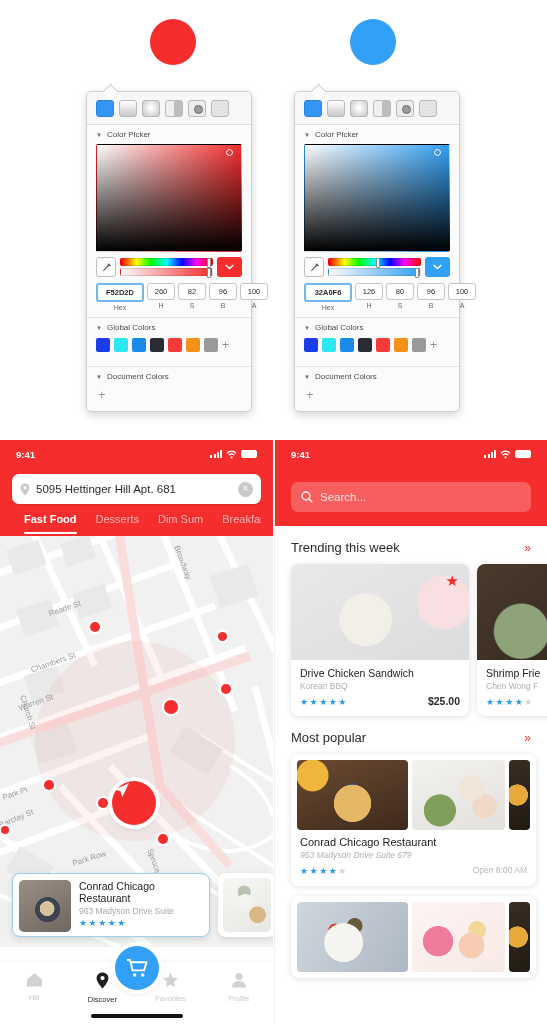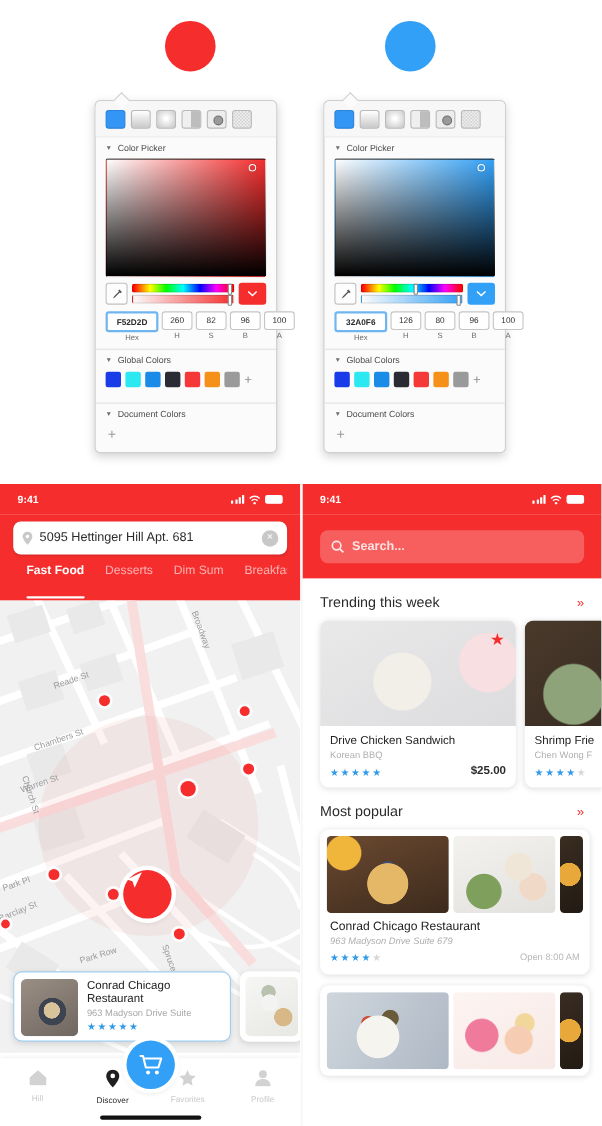--- a/index.html
+++ b/index.html
@@ -148,21 +148,21 @@
   }
   .searchbar .txt { flex: 1; font-size: 11.5px; color: #2c2c2c; }
   .clear-x {
     width: 15px; height: 15px; border-radius: 50%; background: #c8c8c8;
     color: #fff; font-size: 10px; line-height: 14px; text-align: center;
   }
   .cat-tabs {
     display: flex; gap: 19px; padding: 9px 12px 0 12px;
     font-size: 11px; white-space: nowrap; overflow: hidden;
   }
-  .cat-tab { color: rgba(255,255,255,0.62); padding-bottom: 21px; position: relative; }
+  .cat-tab { color: rgba(255,255,255,0.62); padding-bottom: 11px; position: relative; }
   .cat-tab.active { color: #fff; font-weight: bold; }
   .cat-tab.active::after {
     content: ""; position: absolute; left: 0; bottom: 2px;
     width: 100%; height: 2.5px; background: #fff; border-radius: 2px;
   }
 
   
   .map { position: relative; height: 411px; background: #f2f2f2; overflow: hidden; }
   .map svg { position: absolute; inset: 0; }
   .pin-dot { position: absolute; border-radius: 50%; background: #F52D2D; box-shadow: 0 0 0 2.5px rgba(255,255,255,.85); }
@@ -214,21 +214,21 @@
   
   .rp-header { background: #F52D2D; padding: 4px 16px 14px 16px; }
   .rp-titlerow { display: flex; align-items: baseline; justify-content: space-between; }
   .rp-title { color: #fff; font-size: 23px; font-weight: bold; letter-spacing: .2px; }
   .rp-filter { color: rgba(255,255,255,0.92); font-size: 11px; }
   .rp-search {
     margin-top: 10px; height: 30px; border-radius: 7px;
     background: rgba(255,255,255,0.24);
     display: flex; align-items: center; gap: 7px; padding: 0 10px;
   }
-  .rp-search .ph { font-size: 11.5px; color: rgba(255,255,255,0.82); font-weight: bold; }
+  .rp-search .ph { font-size: 11.5px; color: rgba(255,255,255,0.82); }
 
   .rp-body { background: #fff; height: 512px; padding: 0 0 0 0; overflow: hidden; }
   .sec-head {
     display: flex; align-items: center; justify-content: space-between;
     padding: 14px 16px 9px 16px;
   }
   .sec-title { font-size: 13px; color: #2b2b2b; }
   .sec-more { color: #F52D2D; font-size: 12px; }
 
   .hscroll { display: flex; gap: 8px; padding: 0 0 0 16px; }

